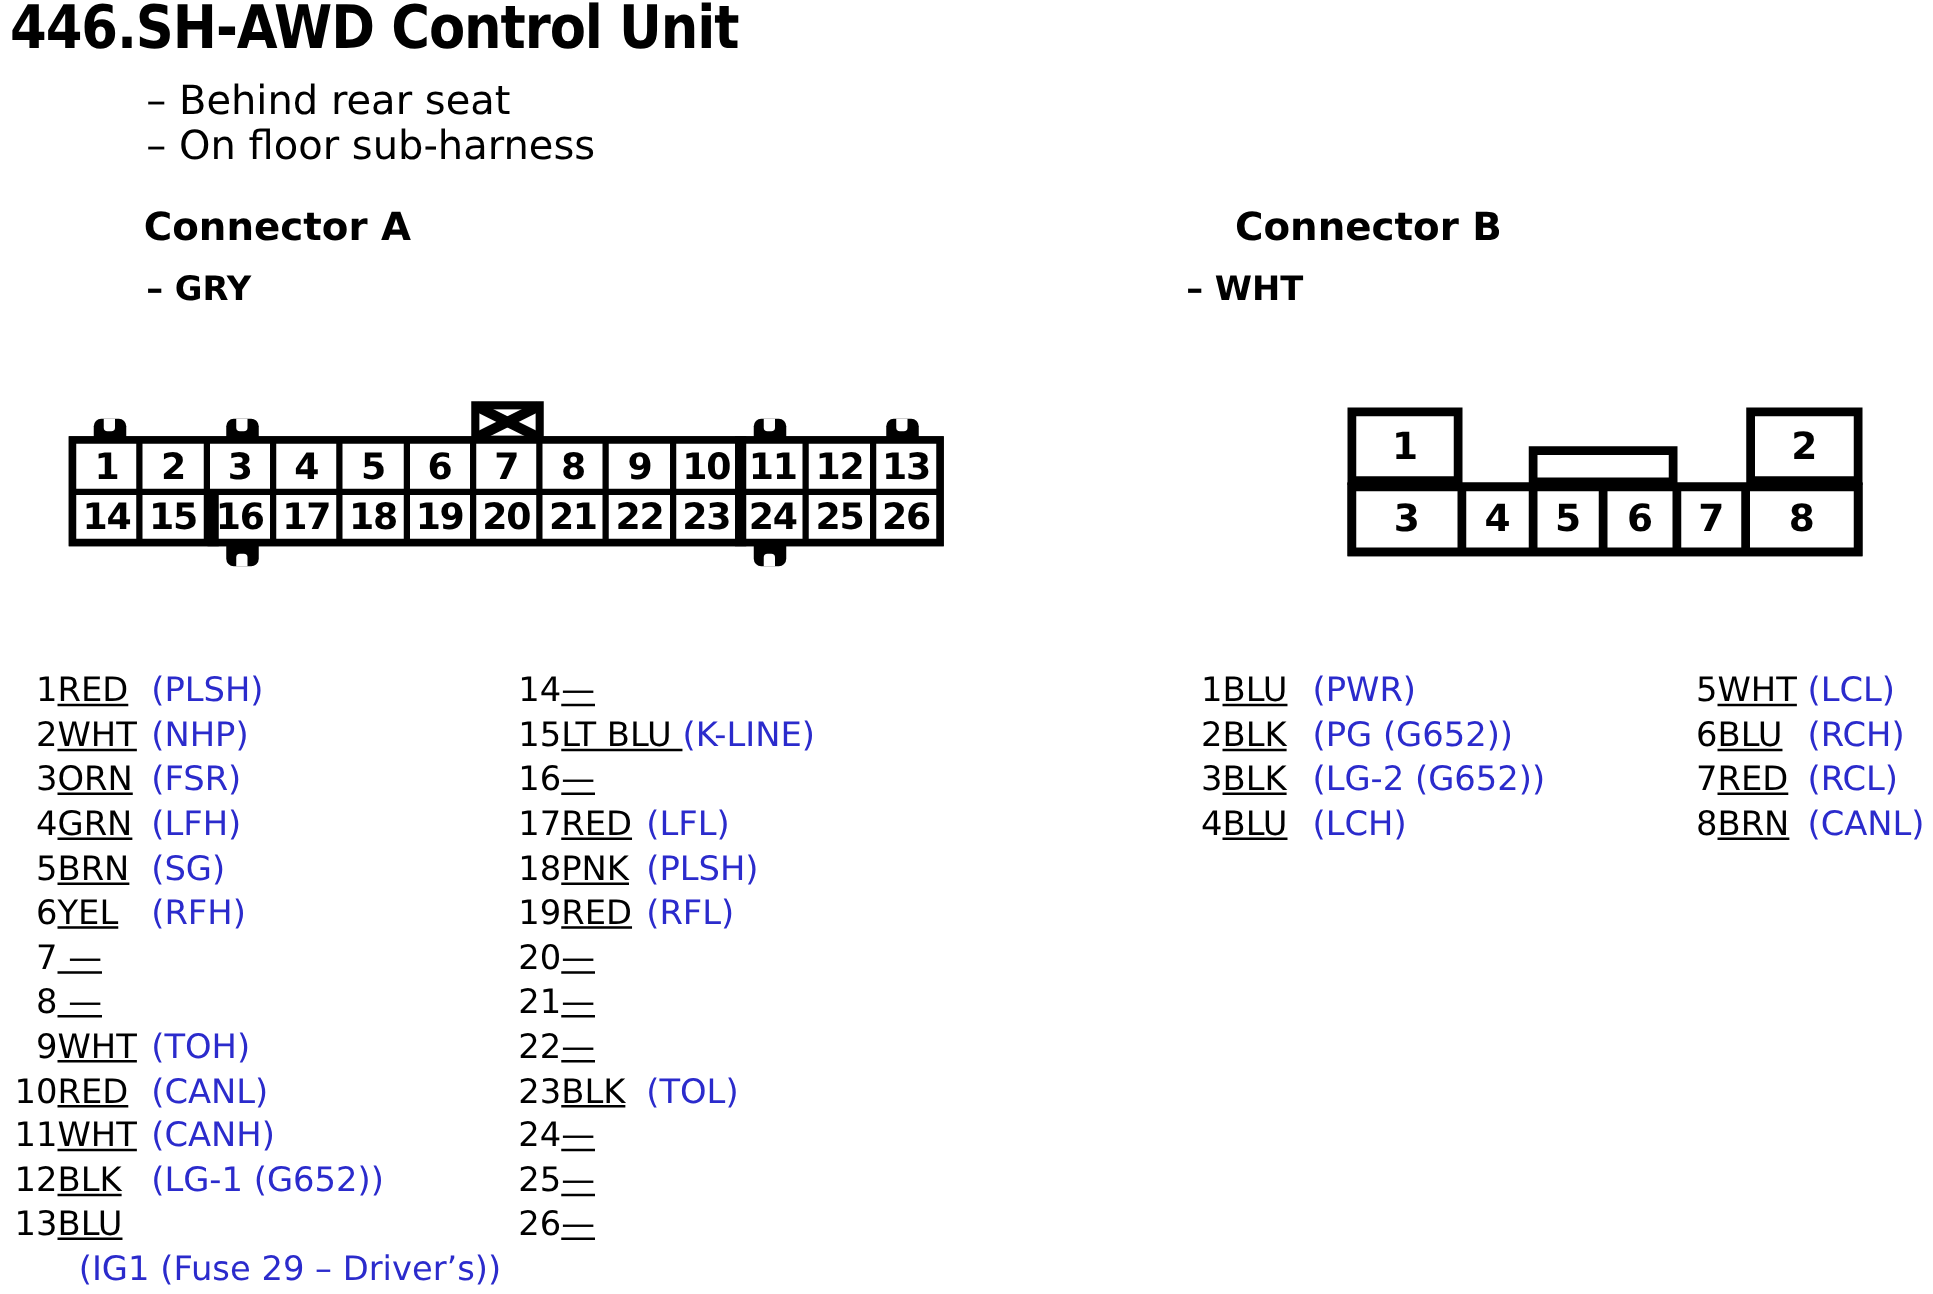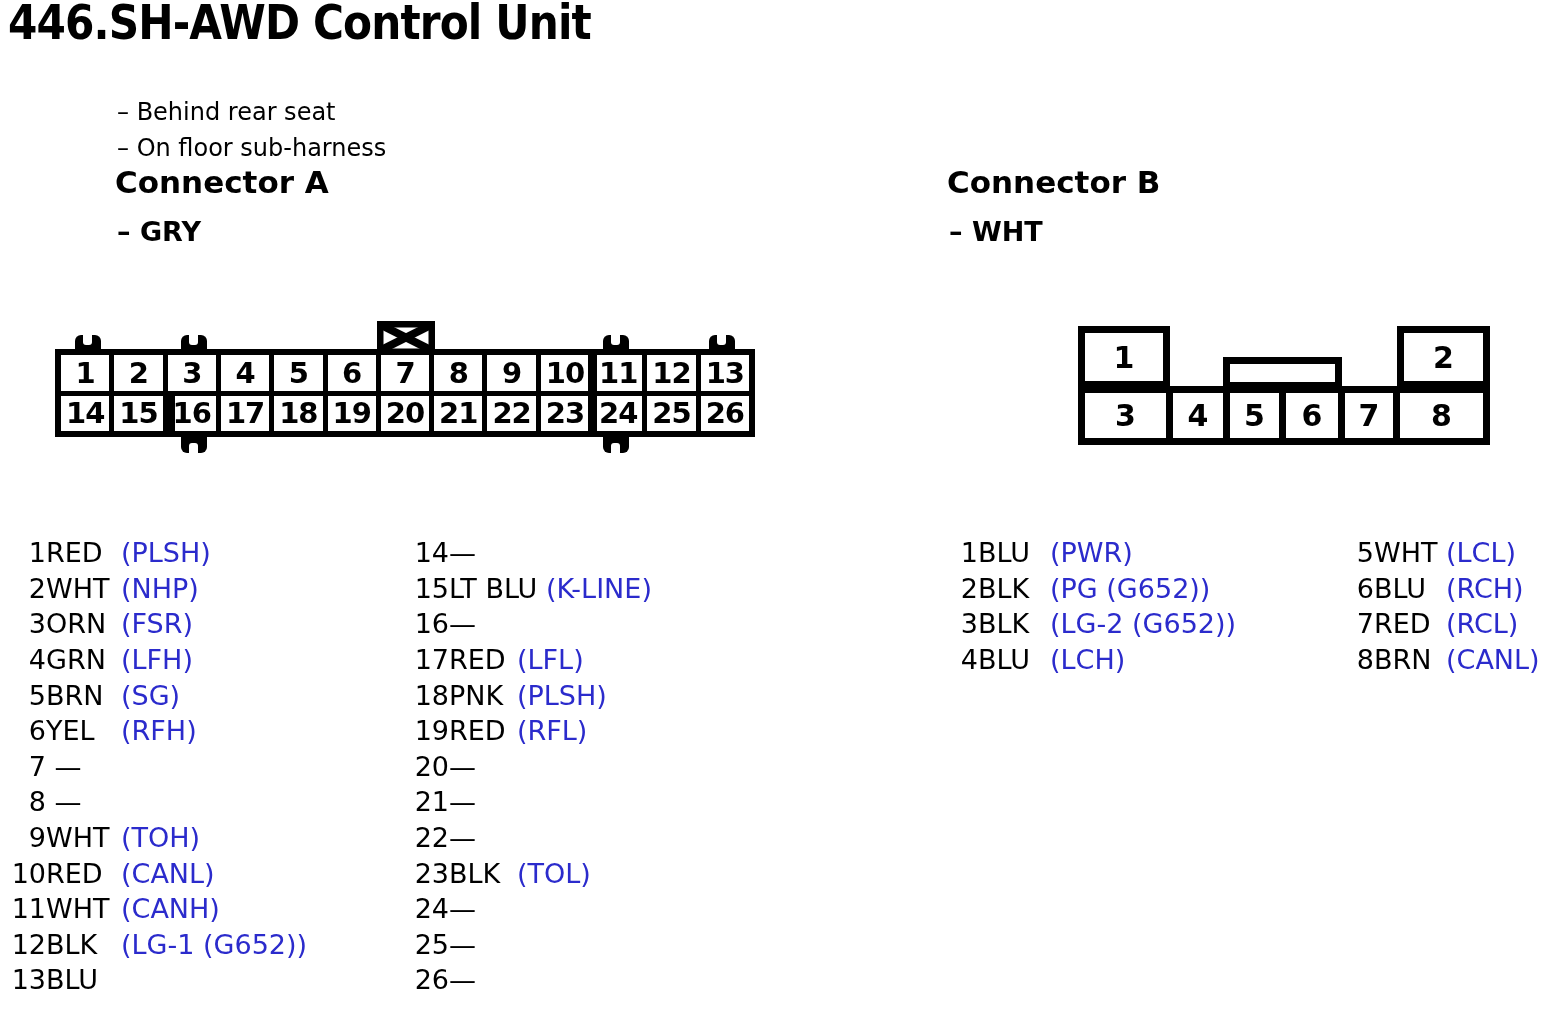--- a/index.html
+++ b/index.html
@@ -9,25 +9,25 @@
     font-family:"DejaVu Sans", sans-serif; color:#000;
   }
   .abs { position:absolute; }
 
   
   .page-title {
     left:8px; top:-2px; font-size:48px; font-weight:bold; line-height:1;
     letter-spacing:-1px; transform:scaleX(0.88); transform-origin:left top;
     white-space:nowrap;
   }
-  .loc-notes { left:117px; top:63px; font-size:24px; line-height:35.5px;margin-top:32px; }
+  .loc-notes { left:117px; top:63px; font-size:32px; line-height:35.5px; }
   .conn-heading { font-size:31px; font-weight:bold; line-height:1; top:167px;text-align:center; }
   .conn-colornote { font-size:27px; line-height:1; top:218px;font-weight:bold; }
   .heading-a { left:115px; } .note-a { left:117px; }
-  .heading-b { left:947px; } .note-b { left:949px; }
+  .heading-b { left:988px; } .note-b { left:949px; }
 
   
   .a-grid {
     left:55px; top:349px; width:700px; height:88px;
     border:6px solid #000; background:#000;
     display:grid; grid-template-columns:repeat(13,1fr); grid-template-rows:1fr 1fr;
     gap:5px;
   }
   .acell {
     background:#fff; display:flex; align-items:center; justify-content:center;
@@ -54,21 +54,21 @@
   }
   .bcell {
     background:#fff; display:flex; align-items:center; justify-content:center;
     font-size:30px; font-weight:bold;
   }
 
   
   .pin-list { position:absolute; font-size:27px; }
   .pin-row { display:flex; align-items:center; height:35.6px; white-space:pre; }
   .pnum { display:inline-block; text-align:right; }
-  .pcolor { display:inline-block; white-space:pre; }
+  .pcolor { display:inline-block; white-space:pre;text-decoration:underline; }
   .psignal { color:var(--signal-blue); white-space:pre; }
   .list-a1 { left:10px;  top:535px; }
   .list-a2 { left:413px; top:535px; }
   .list-b1 { left:954px; top:535px; }
   .list-b2 { left:1350px;top:535px; }
   .list-a1 .pnum, .list-a2 .pnum { width:36px; }
   .list-b1 .pnum, .list-b2 .pnum { width:24px; }
   .list-a1 .pcolor { min-width:75px; }
   .list-a2 .pcolor { min-width:68px; }
   .list-b1 .pcolor, .list-b2 .pcolor { min-width:72px; }
@@ -172,20 +172,21 @@
     <div class="pin-row"><span class="pnum">4</span><span class="pcolor">GRN</span><span class="psignal">(LFH)</span></div>
     <div class="pin-row"><span class="pnum">5</span><span class="pcolor">BRN</span><span class="psignal">(SG)</span></div>
     <div class="pin-row"><span class="pnum">6</span><span class="pcolor">YEL</span><span class="psignal">(RFH)</span></div>
     <div class="pin-row"><span class="pnum">7</span><span class="pcolor"> —</span><span class="psignal"></span></div>
     <div class="pin-row"><span class="pnum">8</span><span class="pcolor"> —</span><span class="psignal"></span></div>
     <div class="pin-row"><span class="pnum">9</span><span class="pcolor">WHT</span><span class="psignal">(TOH)</span></div>
     <div class="pin-row"><span class="pnum">10</span><span class="pcolor">RED</span><span class="psignal">(CANL)</span></div>
     <div class="pin-row"><span class="pnum">11</span><span class="pcolor">WHT</span><span class="psignal">(CANH)</span></div>
     <div class="pin-row"><span class="pnum">12</span><span class="pcolor">BLK</span><span class="psignal">(LG-1 (G652))</span></div>
     <div class="pin-row"><span class="pnum">13</span><span class="pcolor">BLU</span><span class="psignal"></span></div>
+    <div class="wrap-line">(IG1 (Fuse 29 – Driver’s))</div>
   </div>
 <div class="pin-list list-a2" id="list-a2">
     <div class="pin-row"><span class="pnum">14</span><span class="pcolor">—</span><span class="psignal"></span></div>
     <div class="pin-row"><span class="pnum">15</span><span class="pcolor">LT BLU </span><span class="psignal">(K-LINE)</span></div>
     <div class="pin-row"><span class="pnum">16</span><span class="pcolor">—</span><span class="psignal"></span></div>
     <div class="pin-row"><span class="pnum">17</span><span class="pcolor">RED</span><span class="psignal">(LFL)</span></div>
     <div class="pin-row"><span class="pnum">18</span><span class="pcolor">PNK</span><span class="psignal">(PLSH)</span></div>
     <div class="pin-row"><span class="pnum">19</span><span class="pcolor">RED</span><span class="psignal">(RFL)</span></div>
     <div class="pin-row"><span class="pnum">20</span><span class="pcolor">—</span><span class="psignal"></span></div>
     <div class="pin-row"><span class="pnum">21</span><span class="pcolor">—</span><span class="psignal"></span></div>

